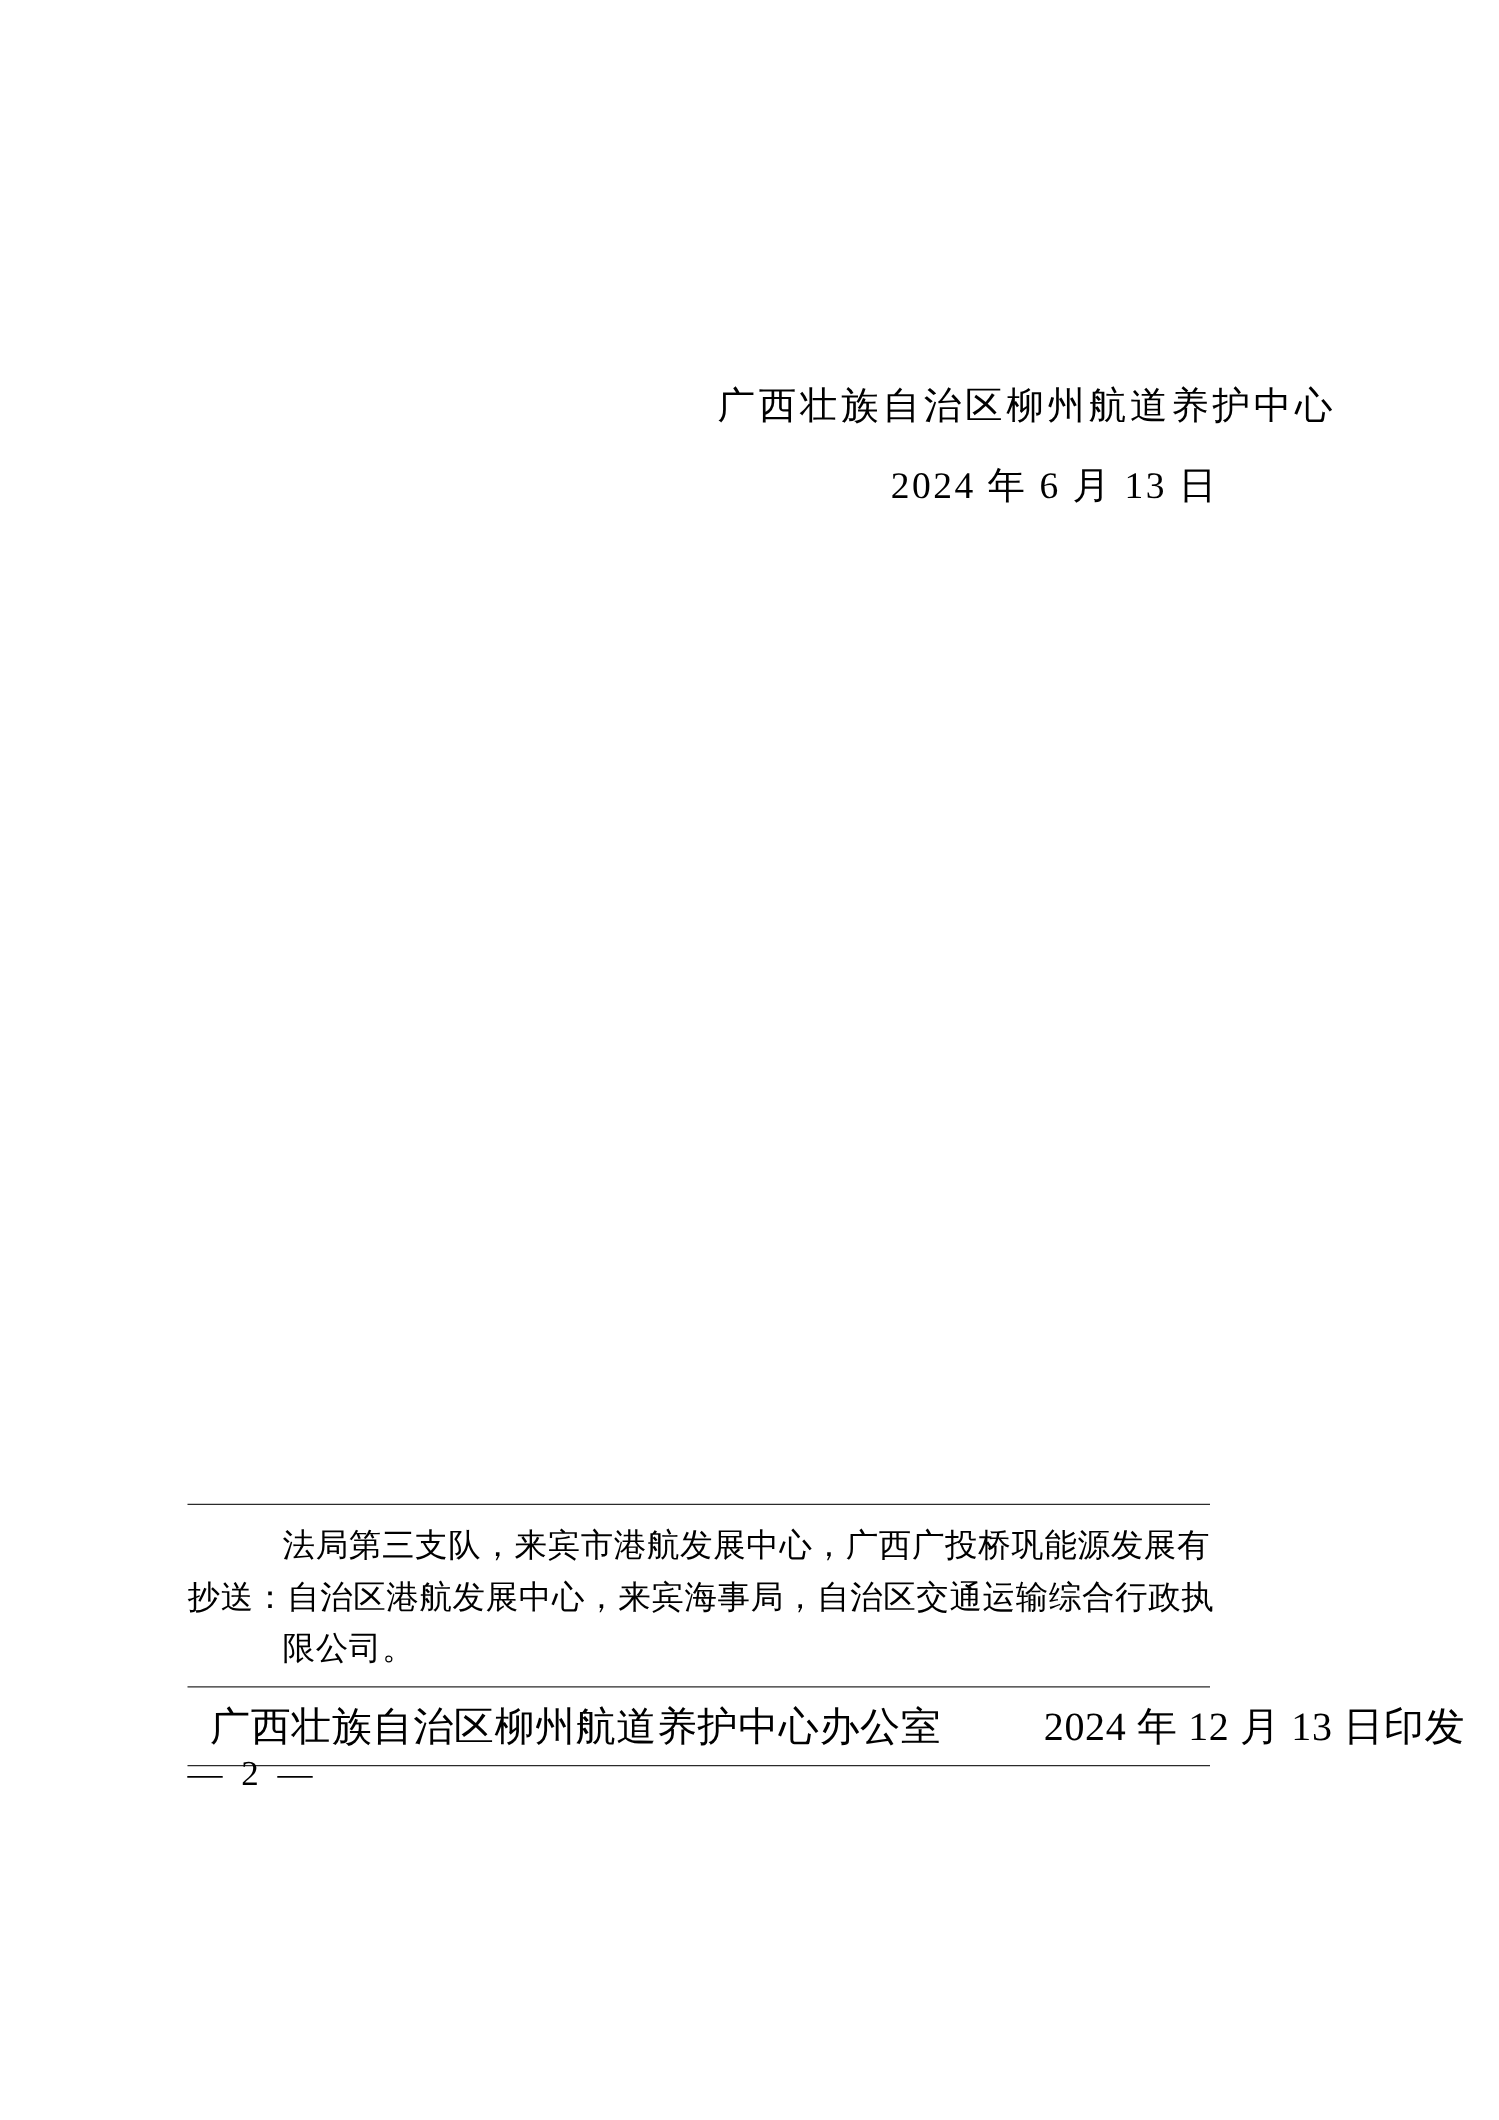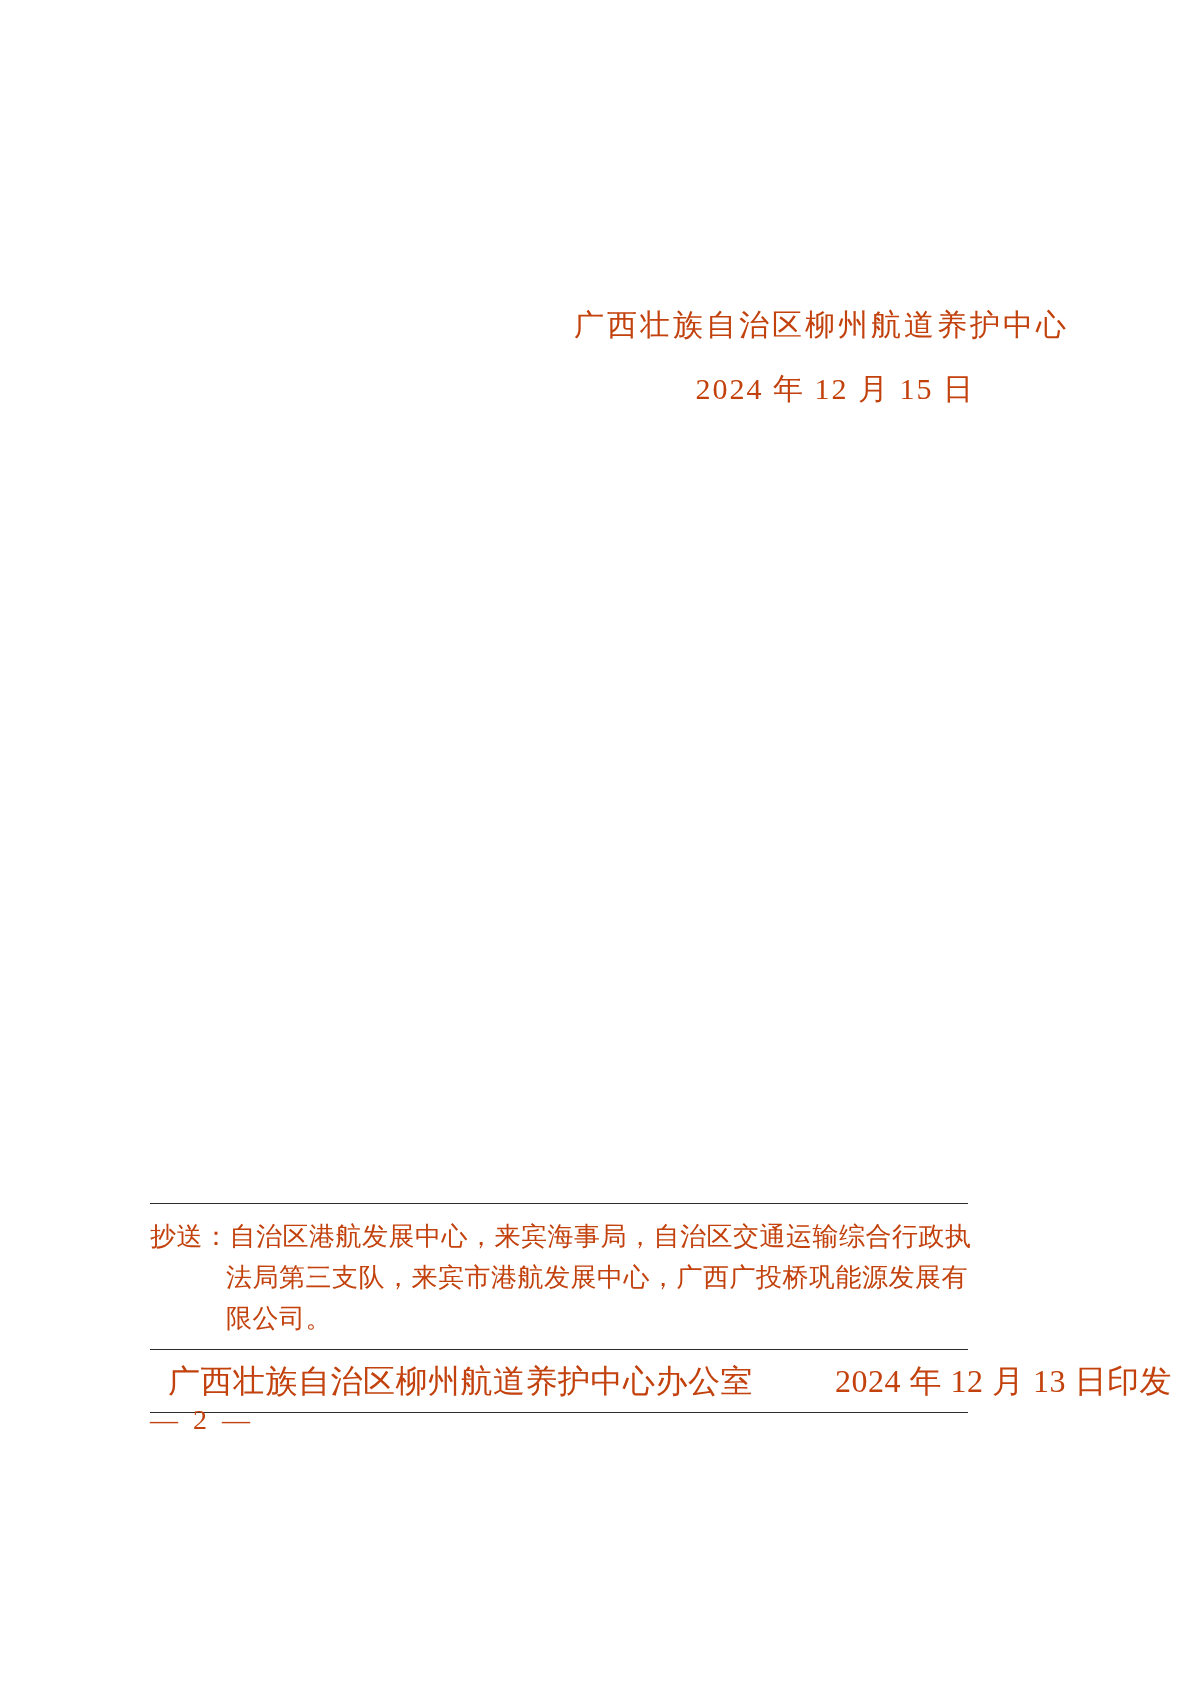--- a/index.html
+++ b/index.html
@@ -8,21 +8,21 @@
     background: #ffffff;
   }
   .page {
     position: relative;
     width: 1199px;
     height: 1696px;
     background: #ffffff;
     margin: 0 auto;
     overflow: hidden;
     font-family: "Liberation Serif", "DejaVu Serif", serif;
-    color: #c2410c;
+    color: #000000;
     border-radius: 20px;
   }
 
   
   .signature {
     position: absolute;
     left: 0;
     right: 130px;
     top: 300px;
     text-align: right;
@@ -90,29 +90,29 @@
     letter-spacing: 4px;
   }
 </style>
 </head>
 <body>
 
 <div class="page">
 
   <div class="signature">
     <div class="org">广西壮族自治区柳州航道养护中心</div>
-    <div class="date">2024 年 12 月 15 日</div>
+    <div class="date">2024 年 6 月 13 日</div>
   </div>
 
   <div class="footer">
     <div class="rule"></div>
 
     <div class="copy-block">
+      <div class="line indent">法局第三支队，来宾市港航发展中心，广西广投桥巩能源发展有</div>
       <div class="line">抄送：自治区港航发展中心，来宾海事局，自治区交通运输综合行政执</div>
-      <div class="line indent">法局第三支队，来宾市港航发展中心，广西广投桥巩能源发展有</div>
       <div class="line indent">限公司。</div>
     </div>
 
     <div class="rule"></div>
 
     <div class="issuer-block">
       <span class="issuer-office">广西壮族自治区柳州航道养护中心办公室</span>
       <span class="issuer-date">2024 年 12 月 13 日印发</span>
     </div>
 

